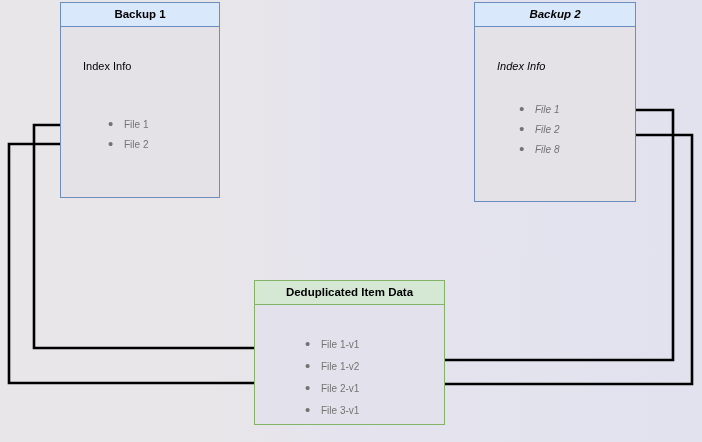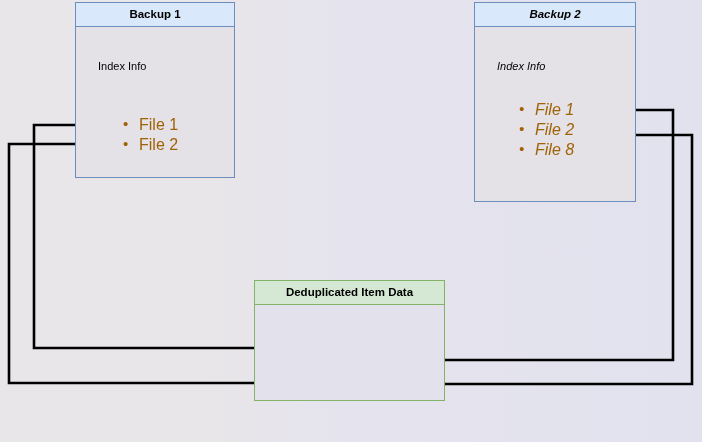--- a/index.html
+++ b/index.html
@@ -66,23 +66,23 @@
     white-space: nowrap;
   }
   .bullet-list {
     position: absolute;
     margin: 0;
     padding: 0;
     list-style: none;
   }
   .bullet-list li {
     position: relative;
-    font-size: 16px;
+    font-size: 10px;
     line-height: 20px;
-    color: #a16207;
+    color: #737373;
     padding-left: 16px;
     white-space: nowrap;
   }
   .bullet-list li::before {
     content: "\2022";
     position: absolute;
     left: 0;
     top: -1px;
     font-size: 15px;
     line-height: 20px;
@@ -111,21 +111,21 @@
 
   <polyline points="120,125 34,125 34,348 303,348" fill="none" stroke="#000000" stroke-width="2.6" marker-end="url(#arrowR)"></polyline>
 
   <polyline points="120,144 9,144 9,383 303,383" fill="none" stroke="#000000" stroke-width="2.6" marker-end="url(#arrowR)"></polyline>
 
   <polyline points="600,110 673,110 673,360 394,360" fill="none" stroke="#000000" stroke-width="2.6" marker-end="url(#arrowL)"></polyline>
 
   <polyline points="600,135 692,135 692,384 389,384" fill="none" stroke="#000000" stroke-width="2.6" marker-end="url(#arrowL)"></polyline>
 </svg>
 
-<div class="node" id="node-backup1" style="left:75px; top:2px; width:160px; height:176px;">
+<div class="node" id="node-backup1" style="left:60px; top:2px; width:160px; height:196px;">
   <div class="node-header">Backup 1</div>
   <div class="node-body">
     <div class="body-title" style="left:22px; top:33px;">Index Info</div>
     <ul class="bullet-list" style="left:47px; top:88px;">
       <li>File 1</li>
       <li>File 2</li>
     </ul>
   </div>
 </div>
 
@@ -134,15 +134,23 @@
   <div class="node-body">
     <div class="body-title" style="left:22px; top:33px;">Index Info</div>
     <ul class="bullet-list" style="left:44px; top:73px;">
       <li>File 1</li>
       <li>File 2</li>
       <li>File 8</li>
     </ul>
   </div>
 </div>
 
-<div class="node dedup" id="node-dedup" style="left:254px; top:280px; width:191px; height:121px;">
+<div class="node dedup" id="node-dedup" style="left:254px; top:280px; width:191px; height:145px;">
   <div class="node-header">Deduplicated Item Data</div>
+  <div class="node-body">
+    <ul class="bullet-list dedup-list" style="left:50px; top:29px;">
+      <li>File 1-v1</li>
+      <li>File 1-v2</li>
+      <li>File 2-v1</li>
+      <li>File 3-v1</li>
+    </ul>
+  </div>
 </div>
 
 </body></html>

